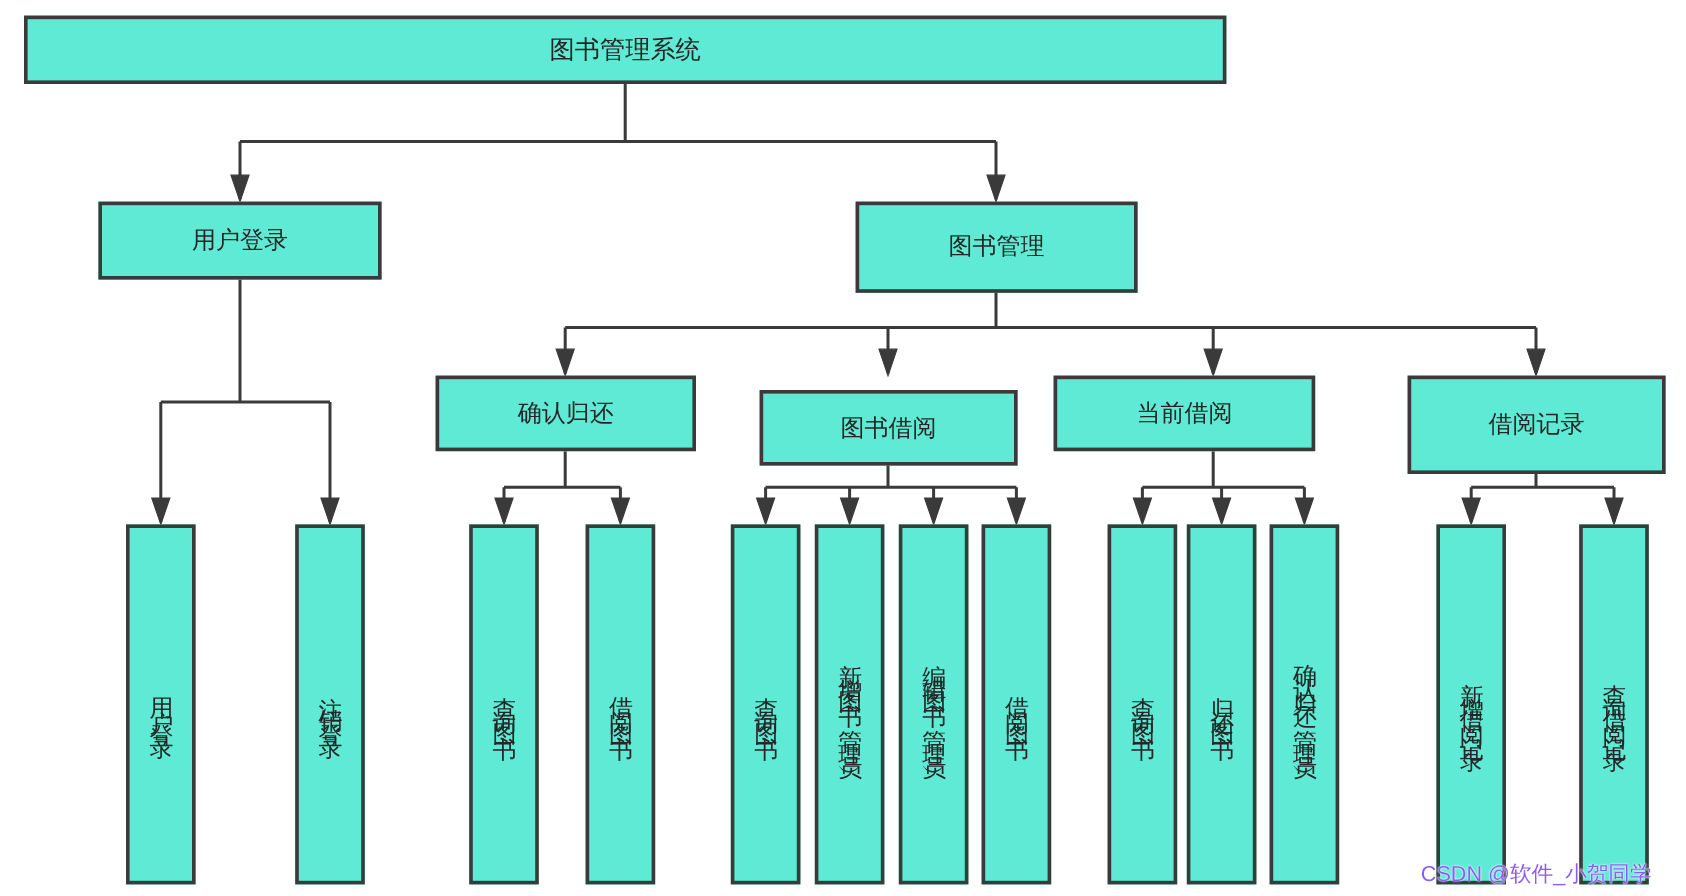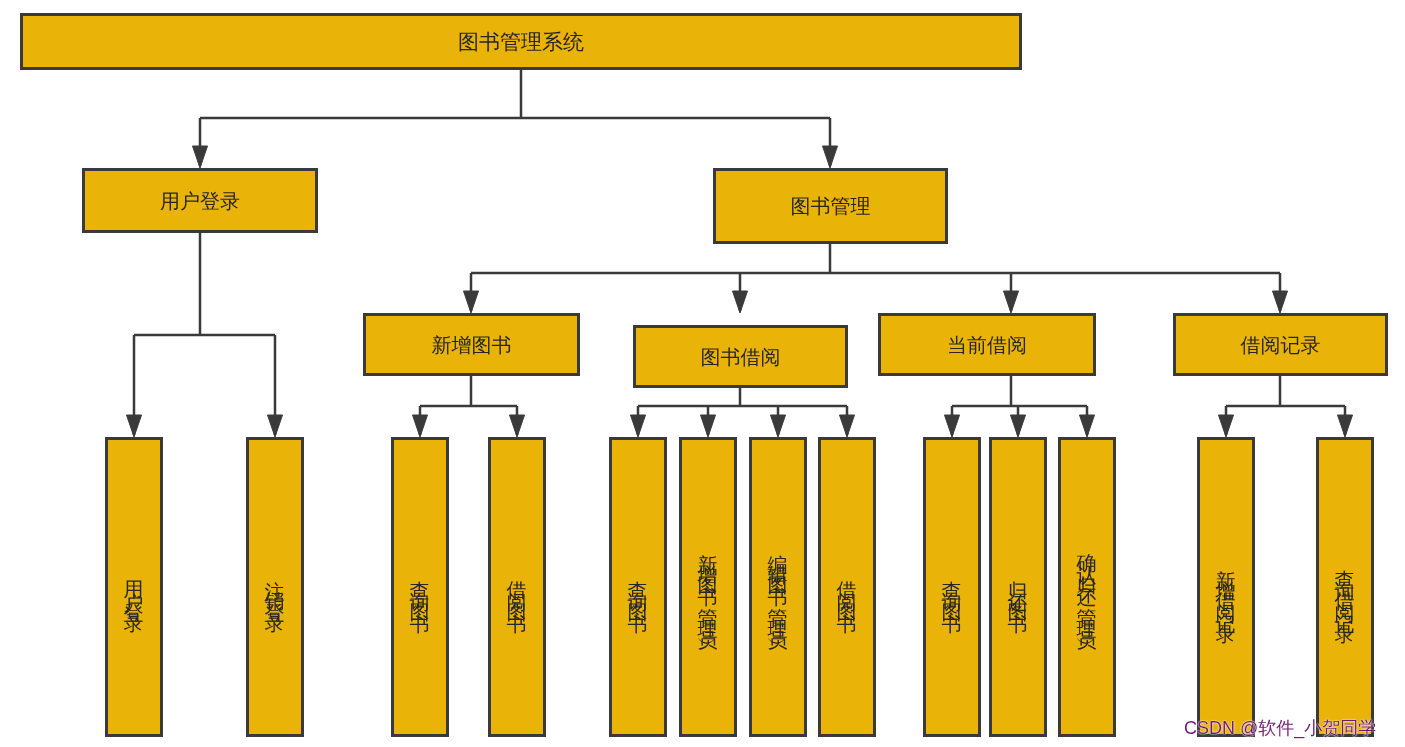--- a/index.html
+++ b/index.html
@@ -1,29 +1,29 @@
 <!DOCTYPE html>
 <html><head>
 <meta charset="utf-8">
 <style>
   html,body{margin:0;padding:0;background:#ffffff;}
   body{width:1405px;height:747px;overflow:hidden;
        font-family:"Liberation Sans",sans-serif;}
   .canvas{position:relative;width:1405px;height:747px;background:#ffffff;}
   svg.connectors{position:absolute;left:0;top:0;z-index:1;}
-  .node{position:absolute;box-sizing:border-box;background:#eab308;
+  .node{position:absolute;box-sizing:border-box;background:#5eead4;
         border:3px solid #3a3a3a;display:flex;align-items:center;
         justify-content:center;z-index:2;color:#262626;}
   .node.h .lbl{font-size:20px;line-height:1;white-space:nowrap;}
   .node.root .lbl{font-size:21px;}
   .node.leaf{width:58px;height:300px;top:437px;}
   .node.leaf .lbl{writing-mode:vertical-rl;text-orientation:mixed;
         font-size:20px;line-height:1;letter-spacing:11px;}
   .watermark{position:absolute;left:1184px;top:716px;z-index:10;
-        font-size:18px;color:#701a75;white-space:nowrap;
+        font-size:18px;color:#8b5cf6;white-space:nowrap;
         text-shadow:0 0 2px #ffffff,0 0 1px #ffffff;}
 </style>
 </head>
 <body>
 
 <div class="canvas">
 
   <svg class="connectors" width="1405" height="747" viewBox="0 0 1405 747" aria-hidden="true">
 
     <path fill="none" stroke="#3a3a3a" stroke-width="2.5" d="
@@ -57,29 +57,29 @@
   </div>
 
   <div class="node h" style="left:82px;top:168px;width:236px;height:65px">
     <span class="lbl">用户登录</span>
   </div>
   <div class="node h" style="left:713px;top:168px;width:235px;height:76px">
     <span class="lbl">图书管理</span>
   </div>
 
   <div class="node h" style="left:363px;top:313px;width:217px;height:63px">
-    <span class="lbl">新增图书</span>
+    <span class="lbl">确认归还</span>
   </div>
   <div class="node h" style="left:633px;top:325px;width:215px;height:63px">
     <span class="lbl">图书借阅</span>
   </div>
   <div class="node h" style="left:878px;top:313px;width:218px;height:63px">
     <span class="lbl">当前借阅</span>
   </div>
-  <div class="node h" style="left:1173px;top:313px;width:215px;height:63px">
+  <div class="node h" style="left:1173px;top:313px;width:215px;height:82px">
     <span class="lbl">借阅记录</span>
   </div>
 
   <div class="node leaf" style="left:105px">
     <span class="lbl">用户登录</span>
   </div>
   <div class="node leaf" style="left:246px">
     <span class="lbl">注销登录</span>
   </div>
 

